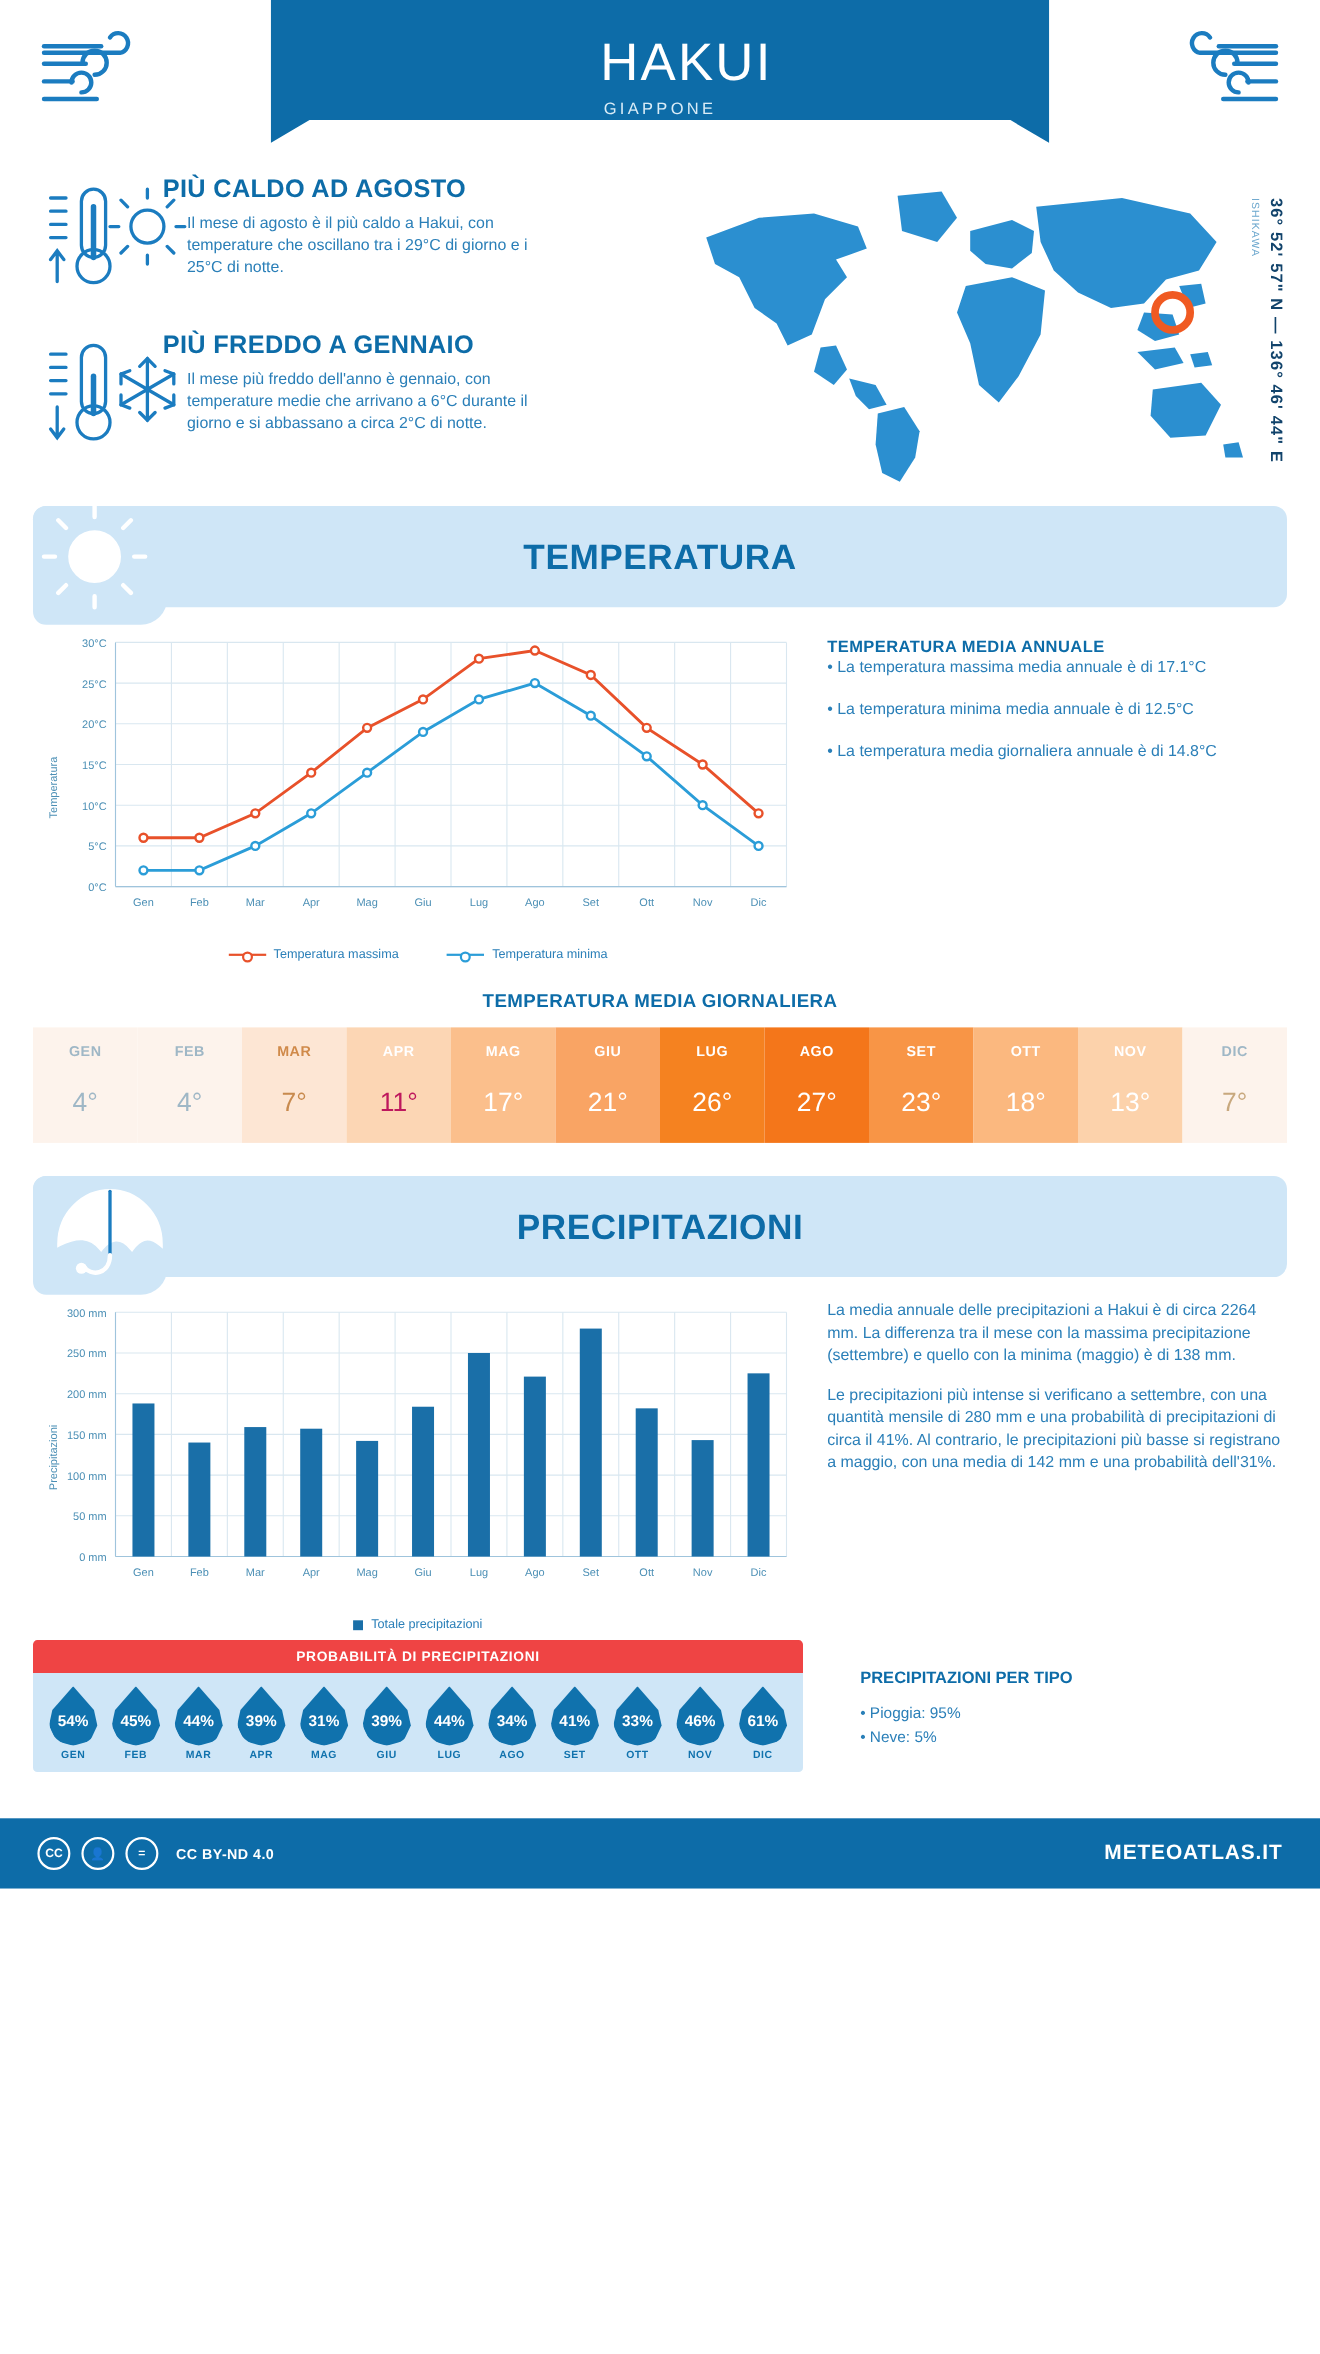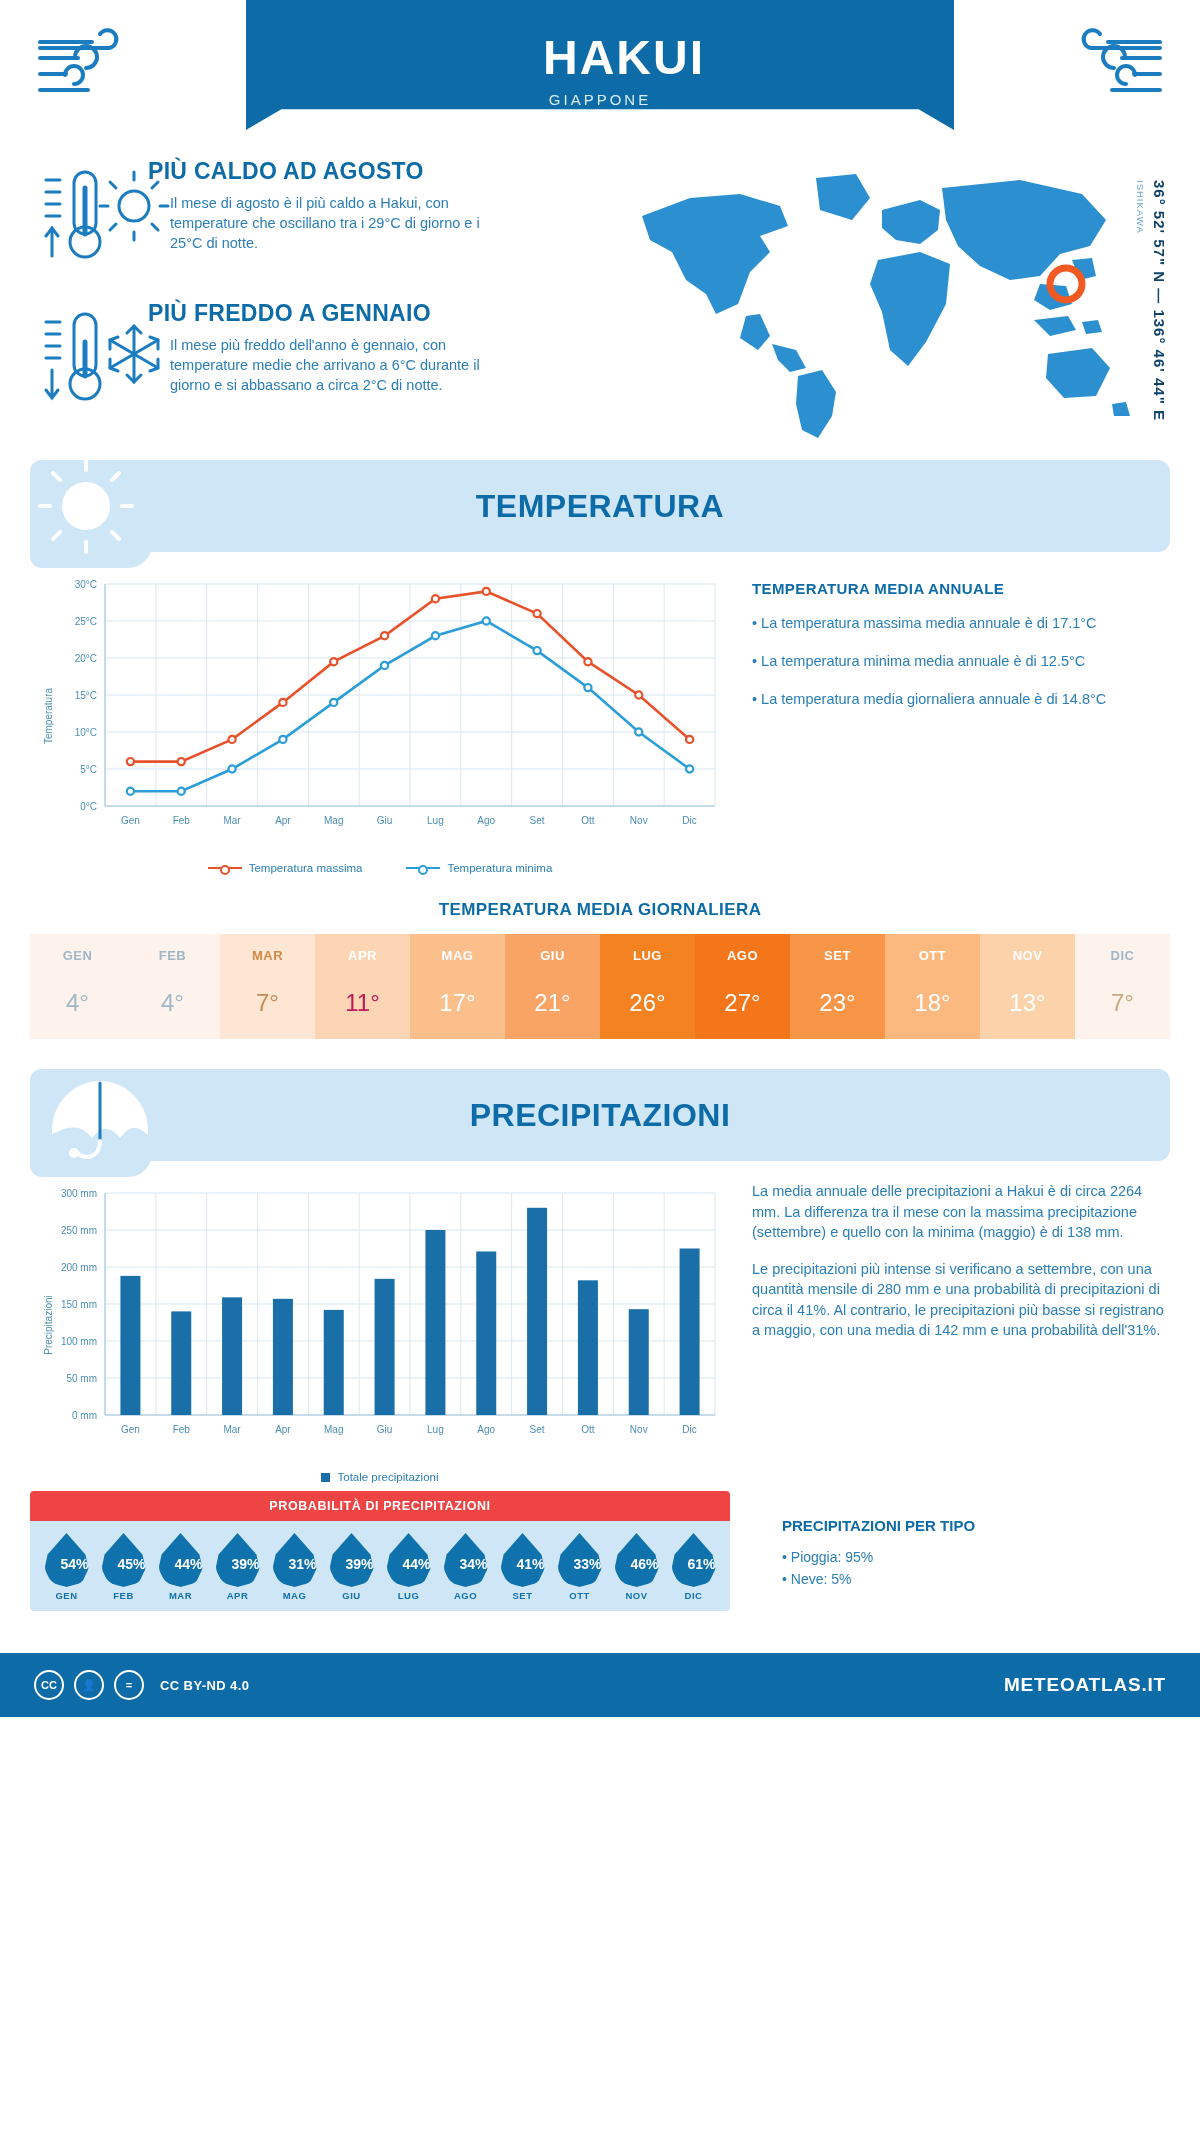--- a/index.html
+++ b/index.html
@@ -19,21 +19,21 @@
   }
   .header-banner {
     position: absolute;
     left: 246px; top: 0; width: 708px; height: 130px;
     background: #0d6ca8;
     clip-path: polygon(0 0, 100% 0, 100% 100%, 95% 84%, 5% 84%, 0 100%);
     color: #fff;
     text-align: center;
   }
   .city-name {
-    font-size: 48px; font-weight: bold; letter-spacing: 2px;
+    font-size: 48px; font-weight: normal; letter-spacing: 2px;
     padding-top: 30px; color: #ffffff; padding-left: 48px;
   }
   .country-name {
     font-size: 15px; letter-spacing: 3px; color: #d9ecf7; margin-top: 6px;
   }
   .wind-icon-left { position: absolute; left: 30px; top: 22px; }
   .wind-icon-right { position: absolute; right: 30px; top: 22px; }
 
   
   .facts {
@@ -83,21 +83,21 @@
     text-align: center; font-size: 32px; font-weight: bold;
     color: #0d6ca8; line-height: 92px; letter-spacing: .5px;
   }
 
   
   .temp-content { display: flex; margin: 14px 30px 0 30px; }
   .chart-box { width: 700px; position: relative; }
   .side-box { flex: 1; padding-left: 22px; padding-top: 14px; }
   .side-title {
     font-size: 15px; font-weight: bold; color: #0d6ca8;
-    letter-spacing: .4px; margin-bottom: 16px;
+    letter-spacing: .4px; 
   }
   .side-bullet {
     font-size: 14.5px; line-height: 20px; color: #2a7fb8; margin-bottom: 18px;
   }
 
   .legend { display: flex; justify-content: center; gap: 44px; margin-top: 6px; }
   .legend-item { display: flex; align-items: center; font-size: 11.5px; color: #2a7fb8; }
   .legend-line { width: 34px; height: 0; border-top: 2.5px solid #e8512a; margin-right: 7px; position: relative; }
   .legend-line.blue { border-color: #2b9dd8; }
   .legend-line::after {
@@ -140,21 +140,20 @@
   }
   .drop { width: 50px; text-align: center; }
   .drop-shape {
     width: 44px; height: 54px; margin: 0 auto;
     background: #1072ad;
     border-radius: 50% 50% 50% 50% / 62% 62% 38% 38%;
     position: relative;
     clip-path: polygon(50% 0%, 93% 40%, 100% 66%, 85% 92%, 50% 100%, 15% 92%, 0% 66%, 7% 40%);
     color: #fff; font-size: 14px; font-weight: bold;
     line-height: 62px;
-    text-align: right;
   }
   .drop-label { font-size: 9.5px; font-weight: bold; color: #1072ad; margin-top: 3px; letter-spacing: .5px; }
 
   .ptype { padding-left: 22px; padding-top: 34px; }
   .ptype-title { font-size: 15px; font-weight: bold; color: #0d6ca8; margin-bottom: 12px; }
   .ptype-item { font-size: 14px; color: #2a7fb8; line-height: 22px; }
 
   
   .footer {
     margin-top: 42px; height: 64px; background: #0d6ca8;

